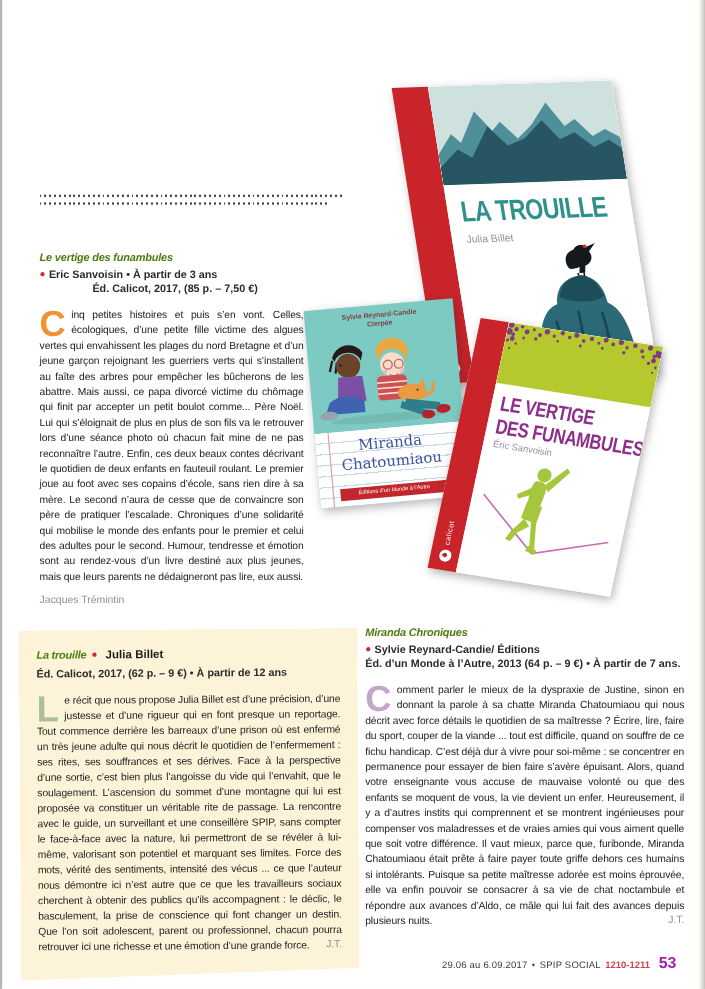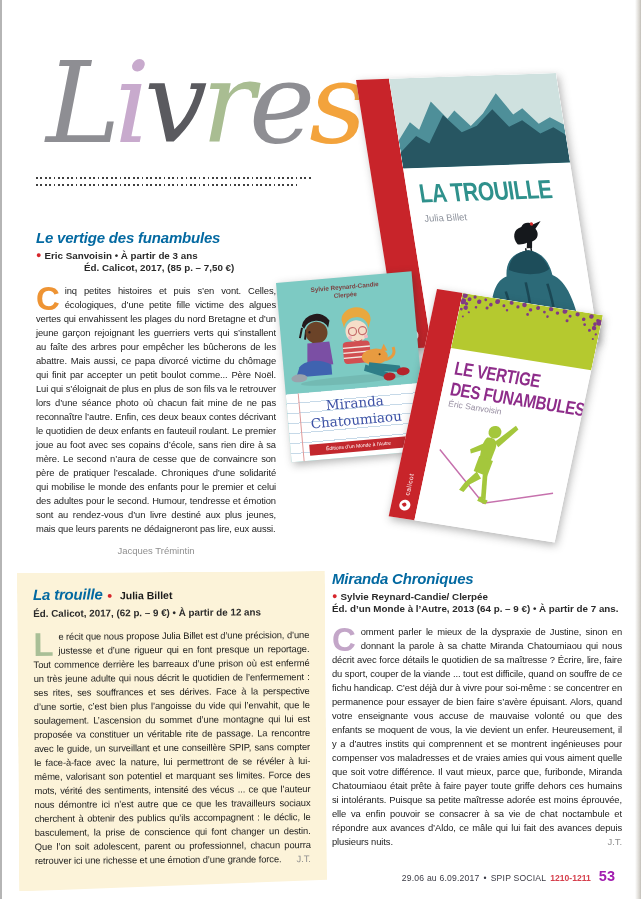--- a/index.html
+++ b/index.html
@@ -13,30 +13,30 @@
   .masthead{position:absolute;left:46px;top:44px;font-family:"DejaVu Serif",serif;
         font-style:italic;font-size:112px;line-height:118px;letter-spacing:-6px;white-space:nowrap;}
   .lt0{color:#8e8e93}.lt1{color:#c8aacd}.lt2{color:#5a5a5f}
   .lt3{color:#a9bd92}.lt4{color:#8e8e93}.lt5{color:#f3a33c}
   .dotrule{position:absolute;height:2.2px;
         background:repeating-linear-gradient(90deg,#3f3f3f 0 1.7px,transparent 1.7px 4.4px);}
   .dr1{left:36px;top:177px;width:277px;}
   .dr2{left:36px;top:184px;width:262px;}
 
   
-  .rtitle{font-weight:bold;font-style:italic;font-size:15px;color:#0369a1;letter-spacing:-0.2px;}
+  .rtitle{font-weight:bold;font-style:italic;font-size:10px;color:#4d7c0f;letter-spacing:-0.2px;}
   .meta{font-size:9.8px;font-weight:bold;color:#2a2a2a;margin-top:4px;}
   .dot{color:#d6252b;font-size:9px;vertical-align:1px;margin-right:3px;}
   .body{font-size:9.4px;line-height:14px;text-align:justify;color:#1c1c1c;margin-top:11px;
         letter-spacing:-0.1px;}
   .dropcap{float:left;font-size:33px;line-height:25px;font-weight:bold;margin:2px 5px 0 0;}
   .dc-orange{color:#ee9434;}
   .dc-green{color:#a9bf97;}
   .dc-purple{color:#c3a6c8;}
-  .sig{font-size:9.5px;color:#8f8f8f;text-align:center;margin-top:5px;}
+  .sig{font-size:9.5px;color:#8f8f8f;text-align:left;margin-top:5px;}
   .sig-inline{float:right;font-size:9.5px;color:#8f8f8f;}
 
   .review1{position:absolute;left:36px;top:229px;width:240px;}
   .yellowbox{position:absolute;left:18px;top:572px;width:276px;background:#fcf3d9;
         padding:13px 16px 14px 16px;transform:rotate(-0.4deg);
         clip-path:polygon(0 0,100% 0,100% 97%,0 100%);}
   .yellowbox .inlineauthor{font-size:10.5px;font-weight:bold;font-style:normal;}
   .review3{position:absolute;left:332px;top:570px;width:290px;}
 
   
@@ -93,21 +93,20 @@
   .vertige-author{position:absolute;left:9px;top:106px;font-size:8.5px;color:#988fa2;}
   .walker{position:absolute;left:0;bottom:2px;width:142px;height:120px;}
 </style>
 </head>
 <body>
 
 <div class="page">
   <div class="edge-left"></div>
   <div class="edge-right"></div>
 
-  <div class="masthead"><span class="lt0">L</span><span class="lt1">i</span><span class="lt2">v</span><span class="lt3">r</span><span class="lt4">e</span><span class="lt5">s</span></div>
   <div class="dotrule dr1"></div>
   <div class="dotrule dr2"></div>
 
   <div class="review1">
     <div class="rtitle">Le vertige des funambules</div>
     <div class="meta"><span class="dot">●</span><span>Eric Sanvoisin • À partir de 3 ans</span></div>
     <div class="meta" style="margin-top:1px;padding-left:48px;">Éd. Calicot, 2017, (85 p. – 7,50 €)</div>
     <p class="body"><span class="dropcap dc-orange">C</span><span>inq petites histoires et puis s’en vont. Celles, écologiques, d’une petite fille victime des algues vertes qui envahissent les plages du nord Bretagne et d’un jeune garçon rejoignant les guerriers verts qui s’installent au faîte des arbres pour empêcher les bûcherons de les abattre. Mais aussi, ce papa divorcé victime du chômage qui finit par accepter un petit boulot comme... Père Noël. Lui qui s’éloignait de plus en plus de son fils va le retrouver lors d’une séance photo où chacun fait mine de ne pas reconnaître l’autre. Enfin, ces deux beaux contes décrivant le quotidien de deux enfants en fauteuil roulant. Le premier joue au foot avec ses copains d’école, sans rien dire à sa mère. Le second n’aura de cesse que de convaincre son père de pratiquer l’escalade. Chroniques d’une solidarité qui mobilise le monde des enfants pour le premier et celui des adultes pour le second. Humour, tendresse et émotion sont au rendez-vous d’un livre destiné aux plus jeunes, mais que leurs parents ne dédaigneront pas lire, eux aussi.</span></p>
     <div class="sig">Jacques Trémintin</div>
   </div>
@@ -117,21 +116,21 @@
       <span class="rtitle">La trouille</span>
       <span class="dot"> ●</span>
       <span class="inlineauthor">Julia Billet</span>
     </div>
     <div class="meta">Éd. Calicot, 2017, (62 p. – 9 €) • À partir de 12 ans</div>
     <p class="body"><span class="dropcap dc-green">L</span><span>e récit que nous propose Julia Billet est d’une précision, d’une justesse et d’une rigueur qui en font presque un reportage. Tout commence derrière les barreaux d’une prison où est enfermé un très jeune adulte qui nous décrit le quotidien de l’enfermement : ses rites, ses souffrances et ses dérives. Face à la perspective d’une sortie, c’est bien plus l’angoisse du vide qui l’envahit, que le soulagement. L’ascension du sommet d’une montagne qui lui est proposée va constituer un véritable rite de passage. La rencontre avec le guide, un surveillant et une conseillère SPIP, sans compter le face-à-face avec la nature, lui permettront de se révéler à lui-même, valorisant son potentiel et marquant ses limites. Force des mots, vérité des sentiments, intensité des vécus ... ce que l’auteur nous démontre ici n’est autre que ce que les travailleurs sociaux cherchent à obtenir des publics qu’ils accompagnent : le déclic, le basculement, la prise de conscience qui font changer un destin. Que l’on soit adolescent, parent ou professionnel, chacun pourra retrouver ici une richesse et une émotion d’une grande force.</span><span class="sig-inline">J.T.</span></p>
   </div>
 
   <div class="review3">
     <div class="rtitle">Miranda Chroniques</div>
-    <div class="meta"><span class="dot">●</span><span>Sylvie Reynard-Candie/ Clerpée</span></div>
+    <div class="meta"><span class="dot">●</span><span>Sylvie Reynard-Candie/ Éditions</span></div>
     <div class="meta" style="margin-top:1px;">Éd. d’un Monde à l’Autre, 2013 (64 p. – 9 €) • À partir de 7 ans.</div>
     <p class="body"><span class="dropcap dc-purple">C</span><span>omment parler le mieux de la dyspraxie de Justine, sinon en donnant la parole à sa chatte Miranda Chatoumiaou qui nous décrit avec force détails le quotidien de sa maîtresse ?  Écrire, lire, faire du sport, couper de la viande ... tout est difficile, quand on souffre de ce fichu handicap. C’est déjà dur à vivre pour soi-même : se concentrer en permanence pour essayer de bien faire s’avère épuisant. Alors, quand votre enseignante vous accuse de mauvaise volonté ou que des enfants se moquent de vous, la vie devient un enfer. Heureusement, il y a d’autres instits qui comprennent et se montrent ingénieuses pour compenser vos maladresses et de vraies amies qui vous aiment quelle que soit votre différence. Il vaut mieux, parce que, furibonde, Miranda Chatoumiaou était prête à faire payer toute griffe dehors ces humains si intolérants. Puisque sa petite maîtresse adorée est moins éprouvée, elle va enfin pouvoir se consacrer à sa vie de chat noctambule et répondre aux avances d’Aldo, ce mâle qui lui fait des avances depuis plusieurs nuits.</span><span class="sig-inline">J.T.</span></p>
   </div>
 
   <div class="cover cov-trouille">
     <div class="spine">
       <div class="spine-inner">
         <span class="spine-text">calicot</span>
         <span class="calicot-logo"></span>
       </div>

